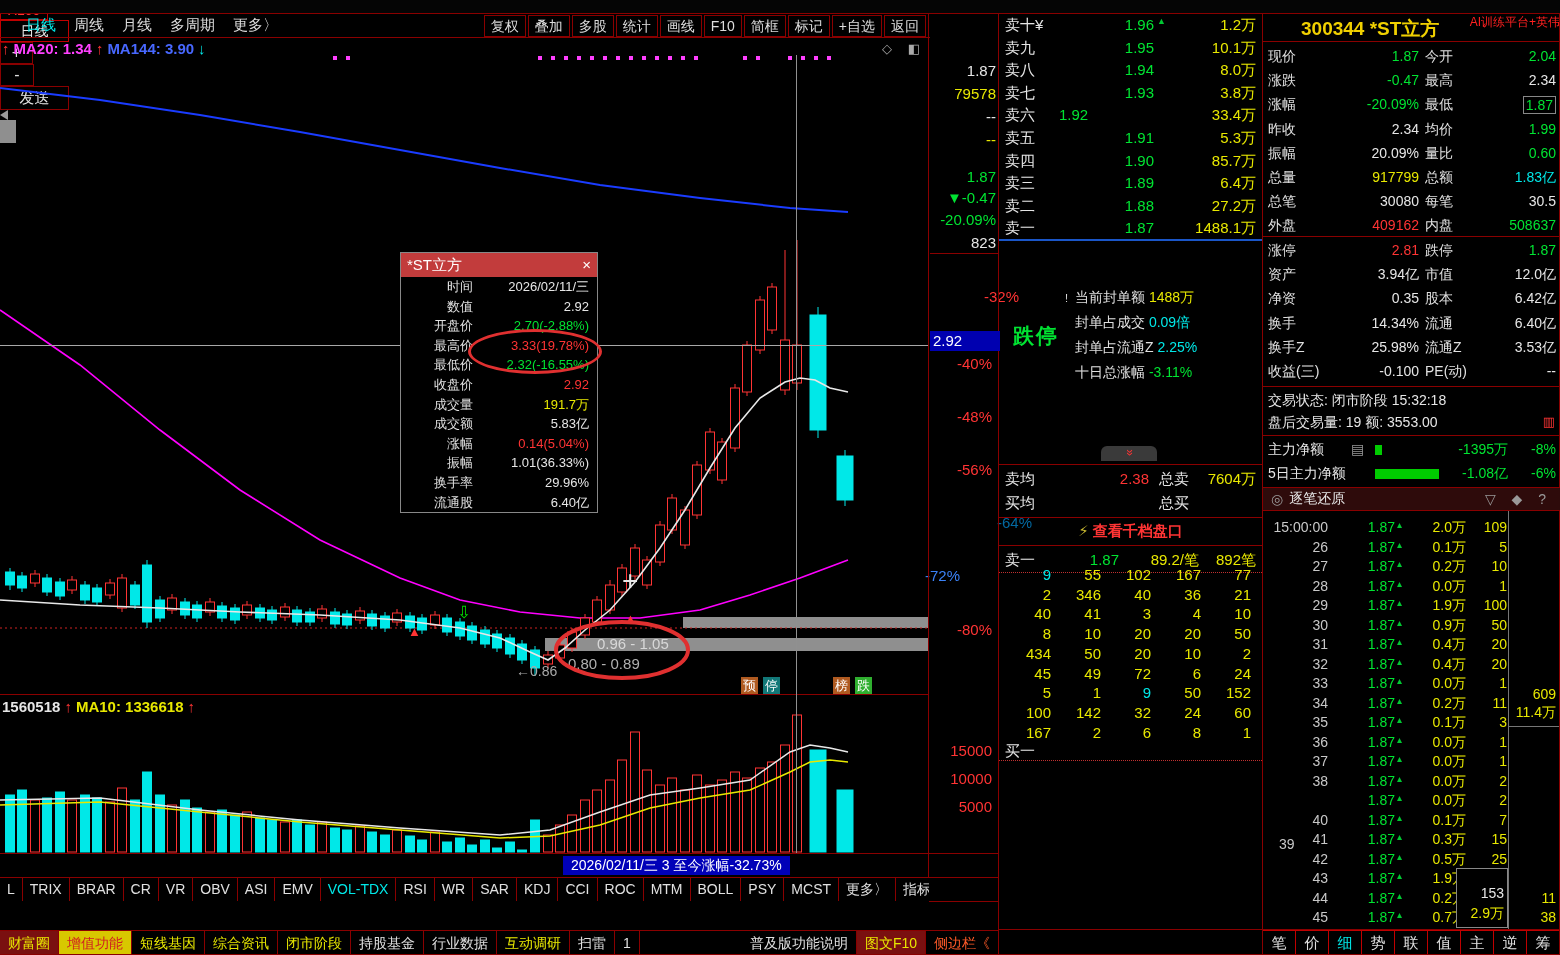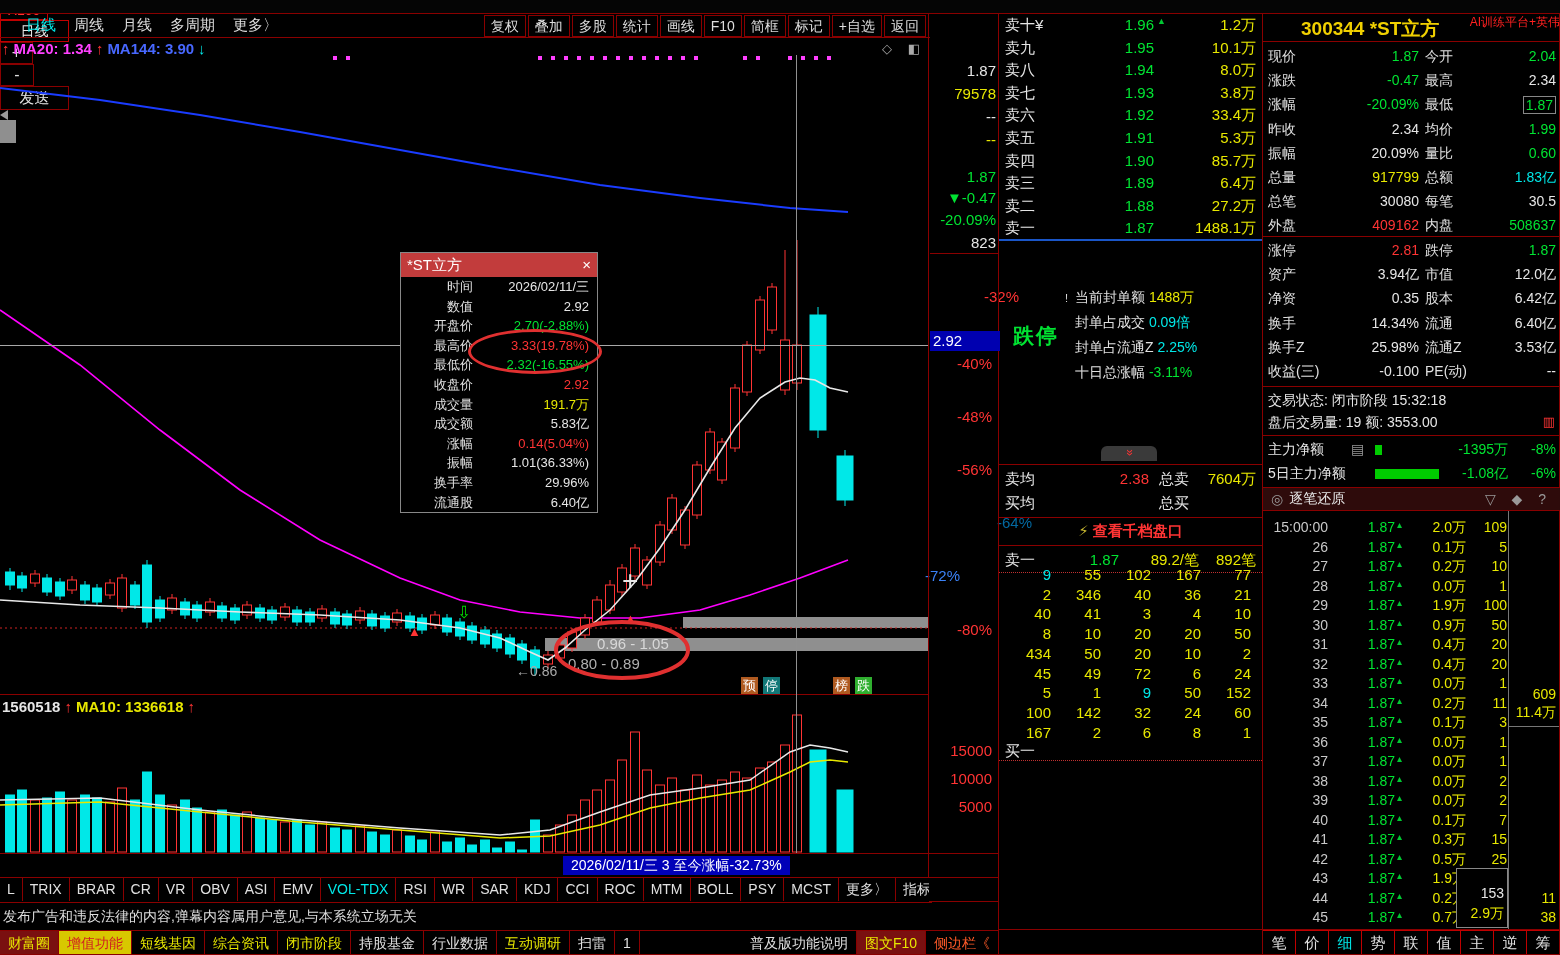--- a/index.html
+++ b/index.html
@@ -395,24 +395,20 @@
       <span class="itab">CCI</span>
       <span class="itab">ROC</span>
       <span class="itab">MTM</span>
       <span class="itab">BOLL</span>
       <span class="itab">PSY</span>
       <span class="itab">MCST</span>
       <span class="itab">更多〉</span>
       <span class="itab">指标B</span>
     </div>
 
-  <div class="abs" style="left:0;top:902px;width:929px;height:26px;line-height:26px;font-size:14px;color:#ddd;
-              border-top:1px solid #8a0000;padding-left:3px;overflow:hidden;">
-    <span>发布广告和违反法律的内容,弹幕内容属用户意见,与本系统立场无关</span>
-  </div>
 
   <div id="bottom-bar">
       <span class="bitem" style="color: rgb(232, 232, 0); background: rgb(122, 16, 16);">财富圈</span>
       <span class="bitem" style="color: rgb(208, 32, 32); background: rgb(216, 200, 0);">增值功能</span>
       <span class="bitem" style="color: rgb(232, 232, 0);">短线基因</span>
       <span class="bitem" style="color: rgb(232, 232, 0);">综合资讯</span>
       <span class="bitem" style="color: rgb(232, 232, 0);">闭市阶段</span>
       <span class="bitem" style="color: rgb(224, 224, 224);">持股基金</span>
       <span class="bitem" style="color: rgb(224, 224, 224);">行业数据</span>
       <span class="bitem" style="color: rgb(232, 232, 0);">互动调研</span>
@@ -473,21 +469,21 @@
         <span style="position: absolute; left: 60px; width: 95px; text-align: right; color: rgb(0, 228, 50);">1.94</span>
         <span style="position: absolute; right: 6px; color: rgb(232, 232, 0);">8.0万</span>
       </div>
       <div class="sellrow" style="top: 69.8px;">
         <span style="position: absolute; left: 6px; color: rgb(230, 230, 230);">卖七</span>
         <span style="position: absolute; left: 60px; width: 95px; text-align: right; color: rgb(0, 228, 50);">1.93</span>
         <span style="position: absolute; right: 6px; color: rgb(232, 232, 0);">3.8万</span>
       </div>
       <div class="sellrow" style="top: 92.4px;">
         <span style="position: absolute; left: 6px; color: rgb(230, 230, 230);">卖六</span>
-        <span style="position: absolute; left: 60px; width: 95px; text-align: right; color: rgb(0, 228, 50);">1.92</span>
+        <span style="position: absolute; left: 60px; width: 95px; color: rgb(0, 228, 50);">1.92</span>
         <span style="position: absolute; right: 6px; color: rgb(232, 232, 0);">33.4万</span>
       </div>
       <div class="sellrow" style="top: 115px;">
         <span style="position: absolute; left: 6px; color: rgb(230, 230, 230);">卖五</span>
         <span style="position: absolute; left: 60px; width: 95px; text-align: right; color: rgb(0, 228, 50);">1.91</span>
         <span style="position: absolute; right: 6px; color: rgb(232, 232, 0);">5.3万</span>
       </div>
       <div class="sellrow" style="top: 137.6px;">
         <span style="position: absolute; left: 6px; color: rgb(230, 230, 230);">卖四</span>
         <span style="position: absolute; left: 60px; width: 95px; text-align: right; color: rgb(0, 228, 50);">1.90</span>
@@ -787,21 +783,21 @@
         <span style="position: absolute; left: 206px; width: 38px; text-align: right; color: rgb(232, 232, 0);">1</span>
       </div>
       <div class="tickrow" style="top: 758.5px;">
         <span style="position: absolute; left: 0px; width: 65px; text-align: right; color: rgb(200, 200, 200);">38</span>
         <span style="position: absolute; left: 92px; width: 40px; text-align: right; color: rgb(0, 228, 50);">1.87</span>
         <span style="position: absolute; left: 134px; color: rgb(0, 200, 50); font-size: 10px;">▴</span>
         <span style="position: absolute; left: 143px; width: 60px; text-align: right; color: rgb(232, 232, 0);">0.0万</span>
         <span style="position: absolute; left: 206px; width: 38px; text-align: right; color: rgb(232, 232, 0);">2</span>
       </div>
       <div class="tickrow" style="top: 778px;">
-        <span style="position: absolute; left: 0px; width: 65px; text-align: right; color: rgb(200, 200, 200);">39</span>
+        <span style="position: absolute; left: 16px; width: 65px; text-align: left; color: rgb(200, 200, 200); margin-top: 44px;">39</span>
         <span style="position: absolute; left: 92px; width: 40px; text-align: right; color: rgb(0, 228, 50);">1.87</span>
         <span style="position: absolute; left: 134px; color: rgb(0, 200, 50); font-size: 10px;">▴</span>
         <span style="position: absolute; left: 143px; width: 60px; text-align: right; color: rgb(232, 232, 0);">0.0万</span>
         <span style="position: absolute; left: 206px; width: 38px; text-align: right; color: rgb(232, 232, 0);">2</span>
       </div>
       <div class="tickrow" style="top: 797.5px;">
         <span style="position: absolute; left: 0px; width: 65px; text-align: right; color: rgb(200, 200, 200);">40</span>
         <span style="position: absolute; left: 92px; width: 40px; text-align: right; color: rgb(0, 228, 50);">1.87</span>
         <span style="position: absolute; left: 134px; color: rgb(0, 200, 50); font-size: 10px;">▴</span>
         <span style="position: absolute; left: 143px; width: 60px; text-align: right; color: rgb(232, 232, 0);">0.1万</span>

